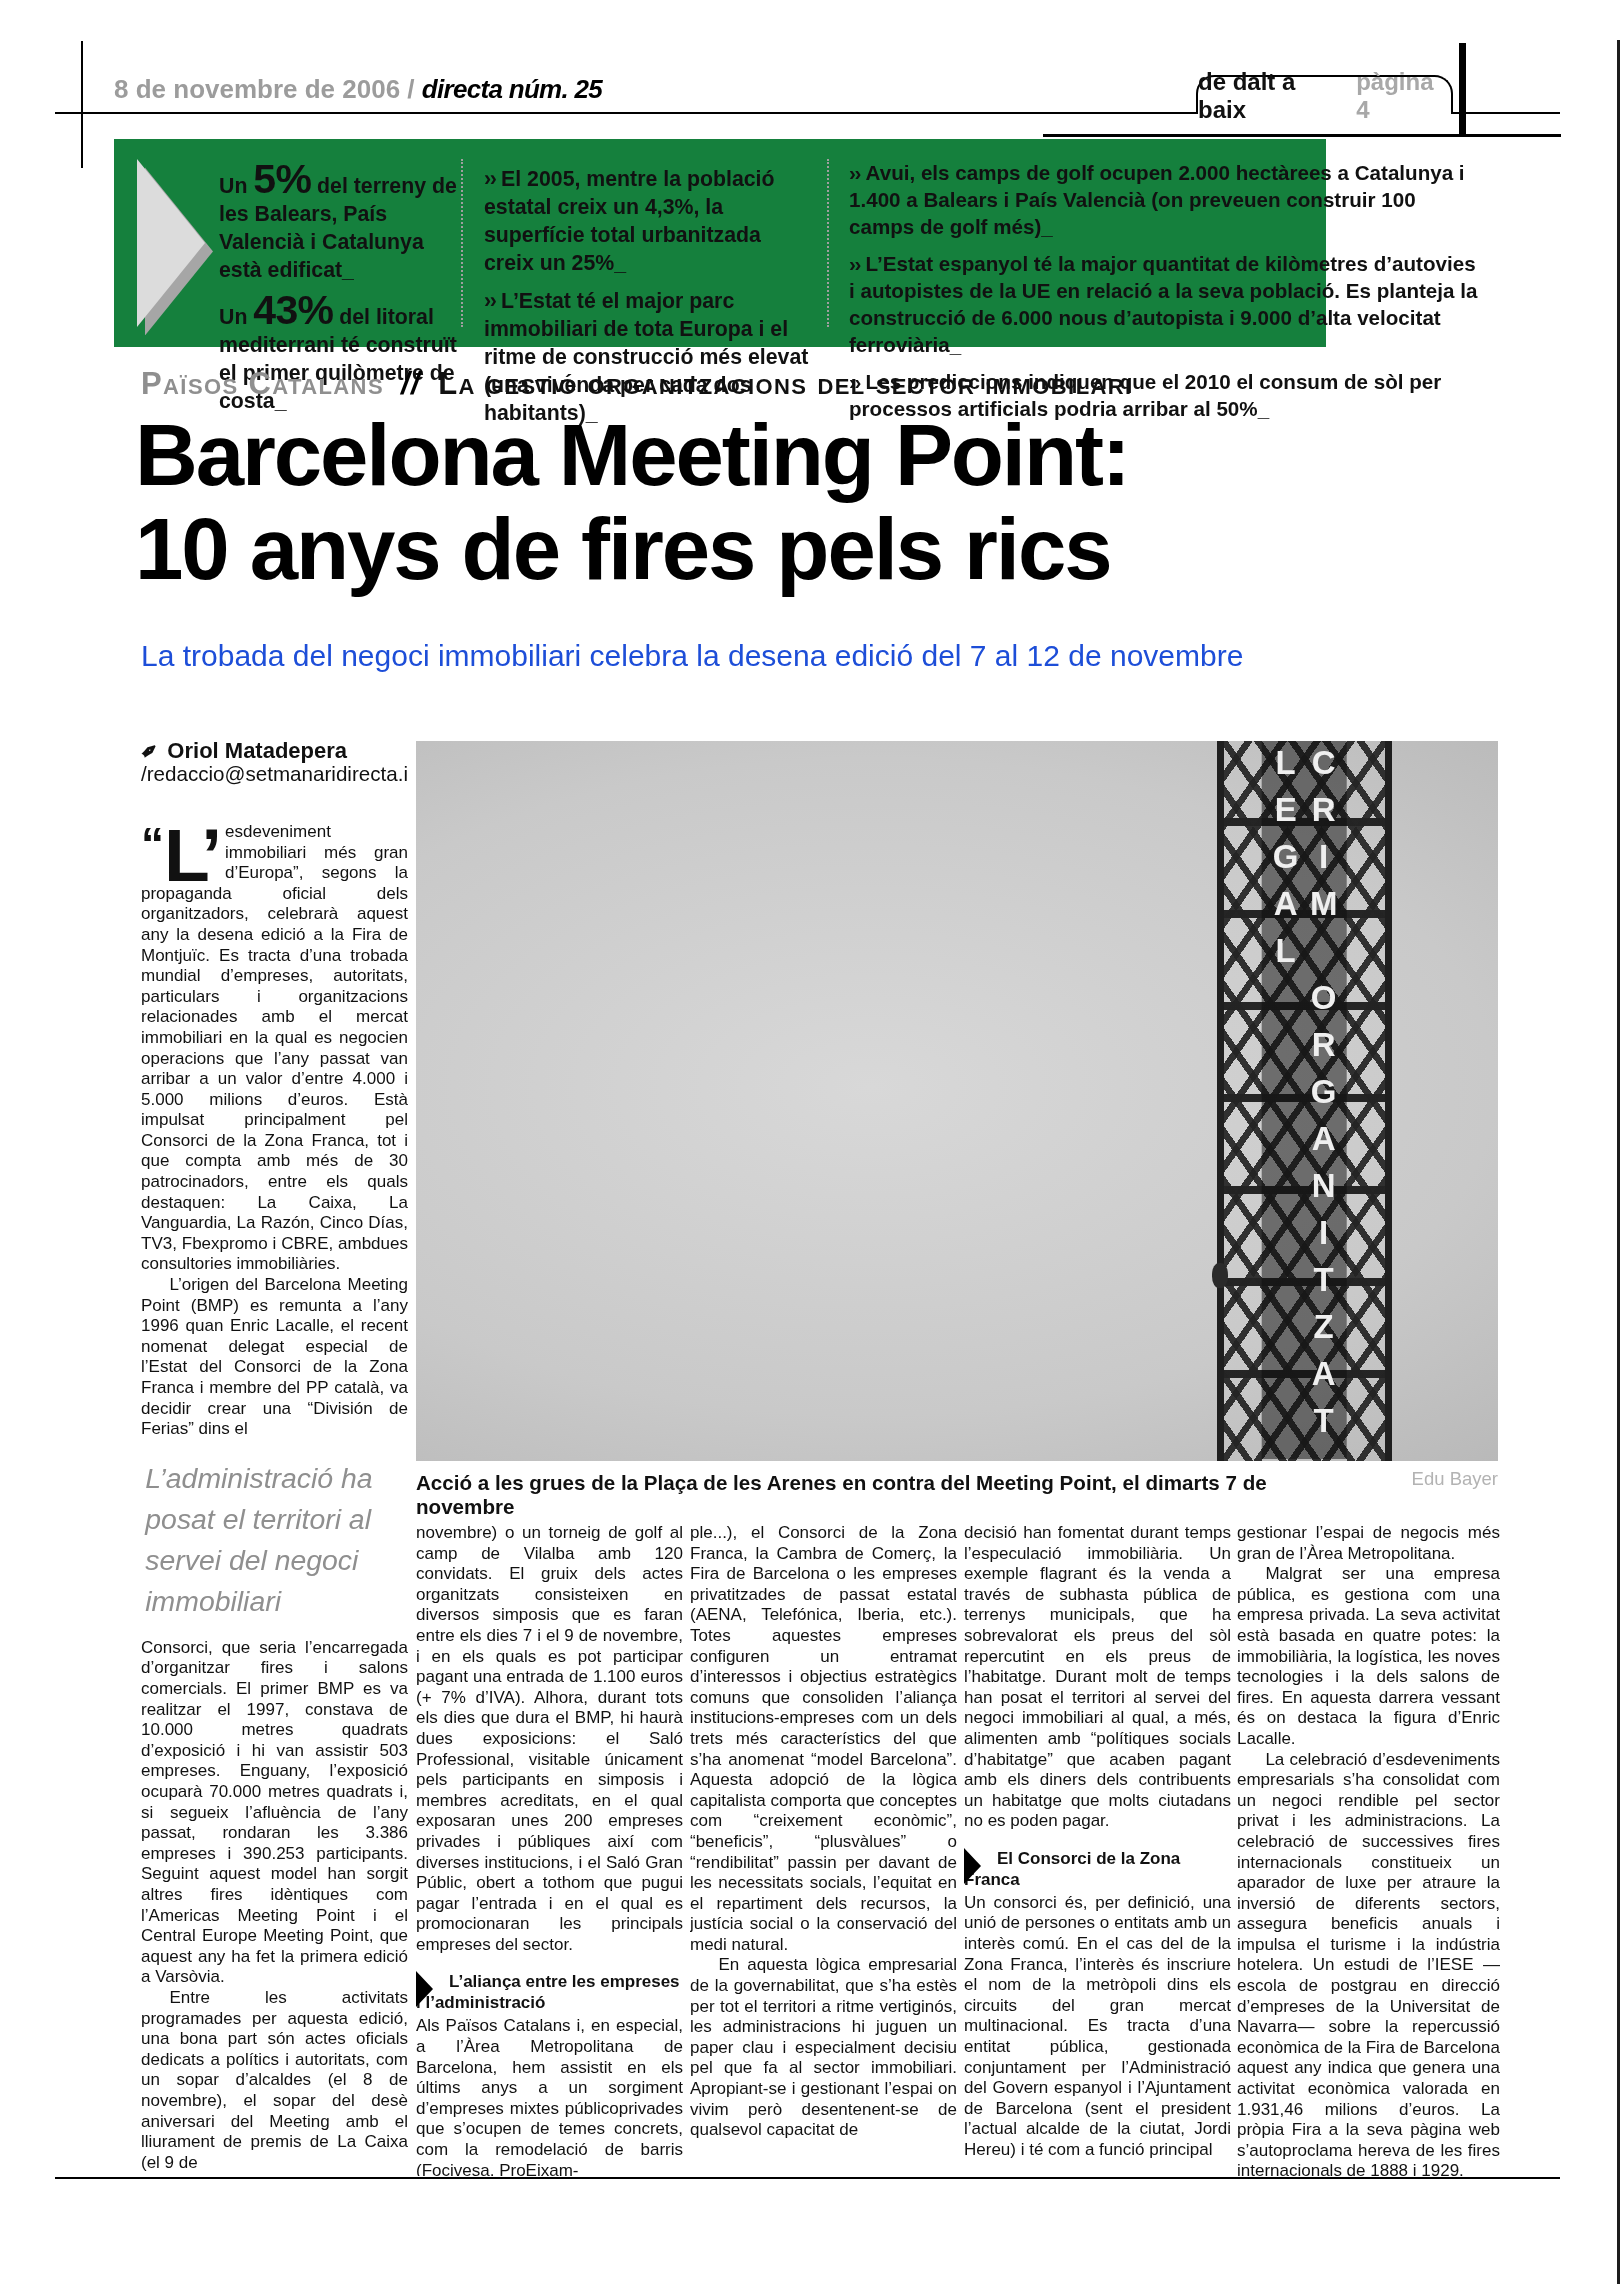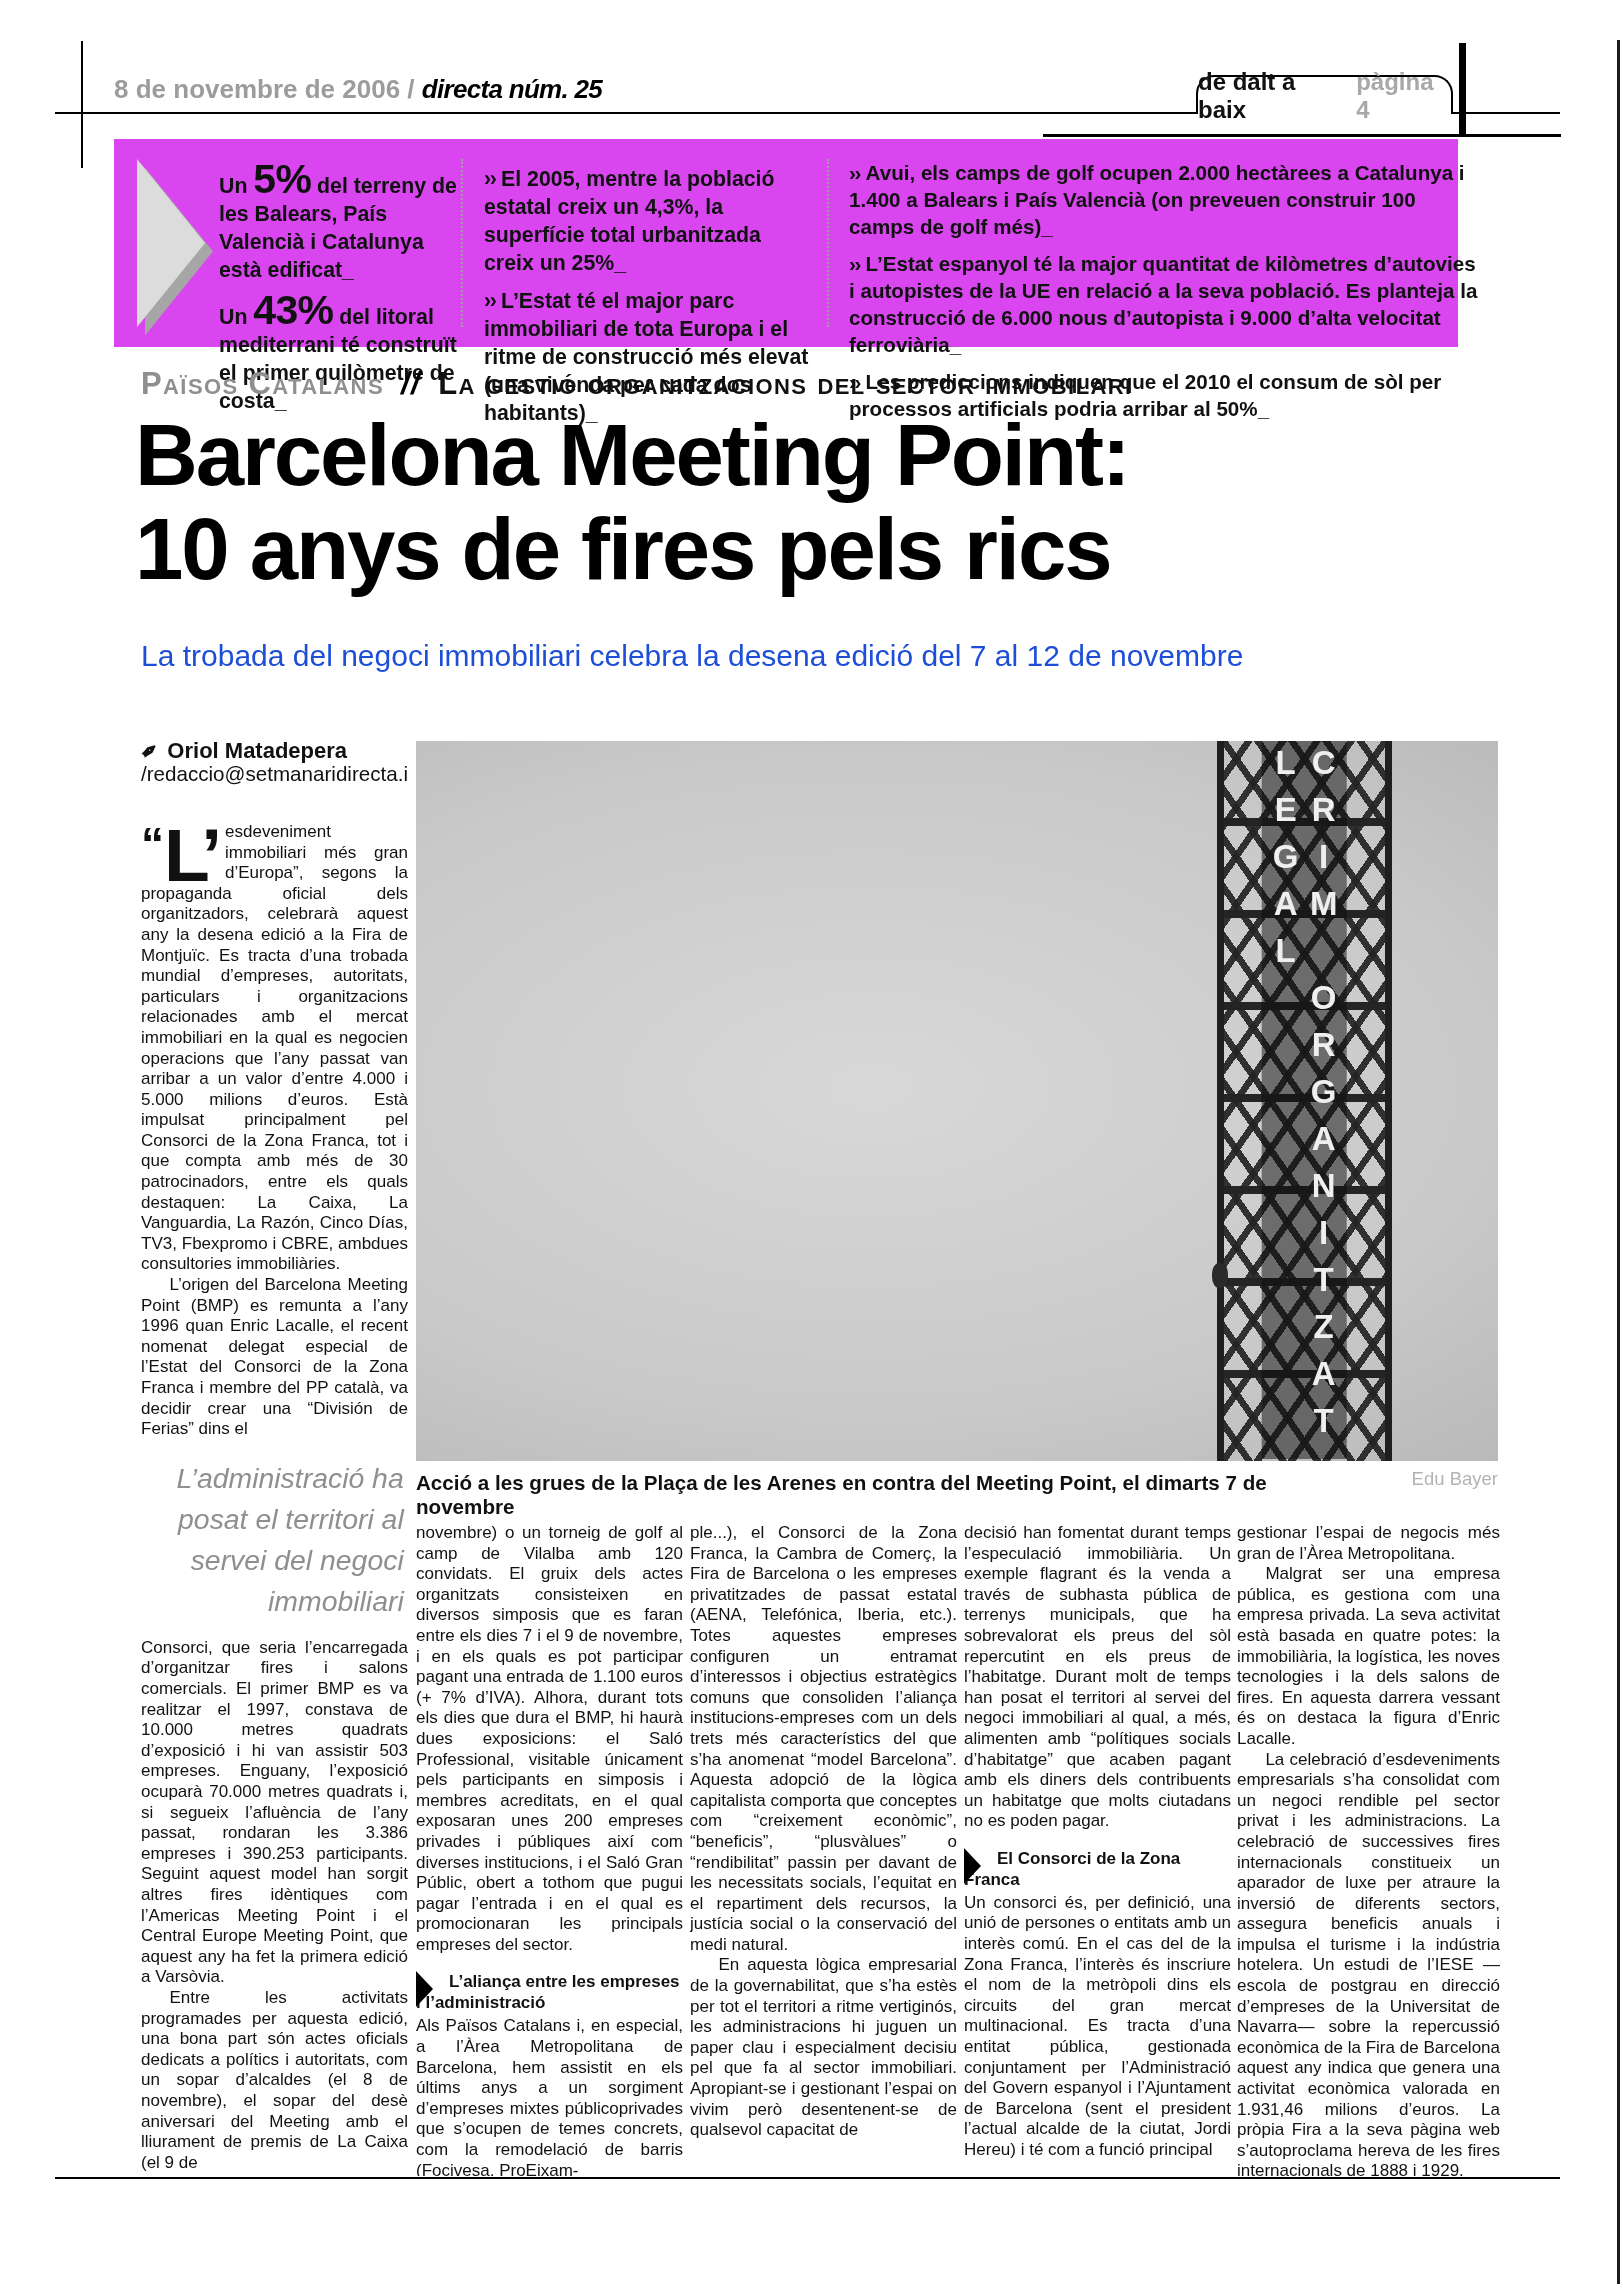--- a/index.html
+++ b/index.html
@@ -17,21 +17,21 @@
   
   .mast{position:absolute;left:114px;top:74px;font-size:26px;font-weight:bold;white-space:nowrap;}
   .mast .date{color:#9c9c9c;}
   .mast .brand{color:#000;font-style:italic;letter-spacing:-0.7px;}
   .tab{position:absolute;left:1196px;top:75px;width:253px;height:37px;background:#fff;
        border:2.1px solid #000;border-bottom:none;border-radius:18.5px 18.5px 0 0;
        display:flex;align-items:center;justify-content:center;gap:10px;font-size:24px;font-weight:bold;}
   .tab .pg{color:#a8a8a8;}
 
   
-  .statsbox{position:absolute;left:114px;top:139px;width:1344px;height:208px;background:#d946ef;}
+  .statsbox{position:absolute;left:114px;top:139px;width:1212px;height:208px;background:#15803d;}
   .tri{position:absolute;width:68px;height:168px;}
   .tri-shadow{left:31px;top:28.4px;background:#a6a6a6;clip-path:polygon(0 0,100% 50%,0 100%);}
   .tri-main{left:23px;top:20px;background:#dcdcdc;clip-path:polygon(0 0,100% 50%,0 100%);}
   .scol{position:absolute;top:25.6px;font-weight:bold;font-size:21.3px;line-height:28px;}
   .scol1{left:105px;width:239px;}
   .scol2{left:370px;width:329px;}
   .scol3{left:735px;width:633px;font-size:20.6px;line-height:27px;top:20px;}
   .sdiv{position:absolute;top:20px;height:168px;border-left:2.8px dotted #9f9f9f;}
   .sdiv1{left:347px;} .sdiv2{left:713px;}
   .bignum{font-size:41px;letter-spacing:-0.7px;}
@@ -60,21 +60,21 @@
 
   .byline{display:flex;align-items:center;gap:8.5px;font-size:22px;font-weight:bold;}
   .pen{display:inline-block;transform:rotate(-40deg);font-size:21.3px;}
   .email{font-size:20.6px;margin-top:2.8px;}
   .opening{margin-top:37px;}
   .dropcap{float:left;margin:5.7px 7.1px 0 0;font-weight:bold;display:flex;align-items:flex-start;}
   .dc-q{font-size:46px;line-height:.7;}
   .dc-l{font-size:75px;line-height:.72;letter-spacing:-4.3px;}
 
   .pullquote{margin:18.5px 0 15.6px 0;padding:0 4.3px;color:#8f8f8f;font-style:italic;
-             font-size:28.4px;line-height:41px;text-align:right;font-weight:400;}
+             font-size:28.4px;line-height:41px;text-align:left;font-weight:400;}
 
   .subhead{position:relative;font-weight:bold;margin:18.5px 0 2.8px 0;text-indent:33px;text-align:left;}
   .subtri{position:absolute;left:0;top:-1.4px;width:0;height:0;
           border-top:18.5px solid transparent;border-bottom:18.5px solid transparent;
           border-left:17px solid #000;}
 
   
   .photo{position:absolute;left:416px;top:741px;width:1082px;height:720px;overflow:hidden;
          background:radial-gradient(120% 95% at 42% 48%, #d8d8d8 0%, #c9c9c9 48%, #a8a8a8 100%);}
   .mastc{position:absolute;left:74%;top:-7.1px;width:161px;height:calc(100% + 14.2px);

